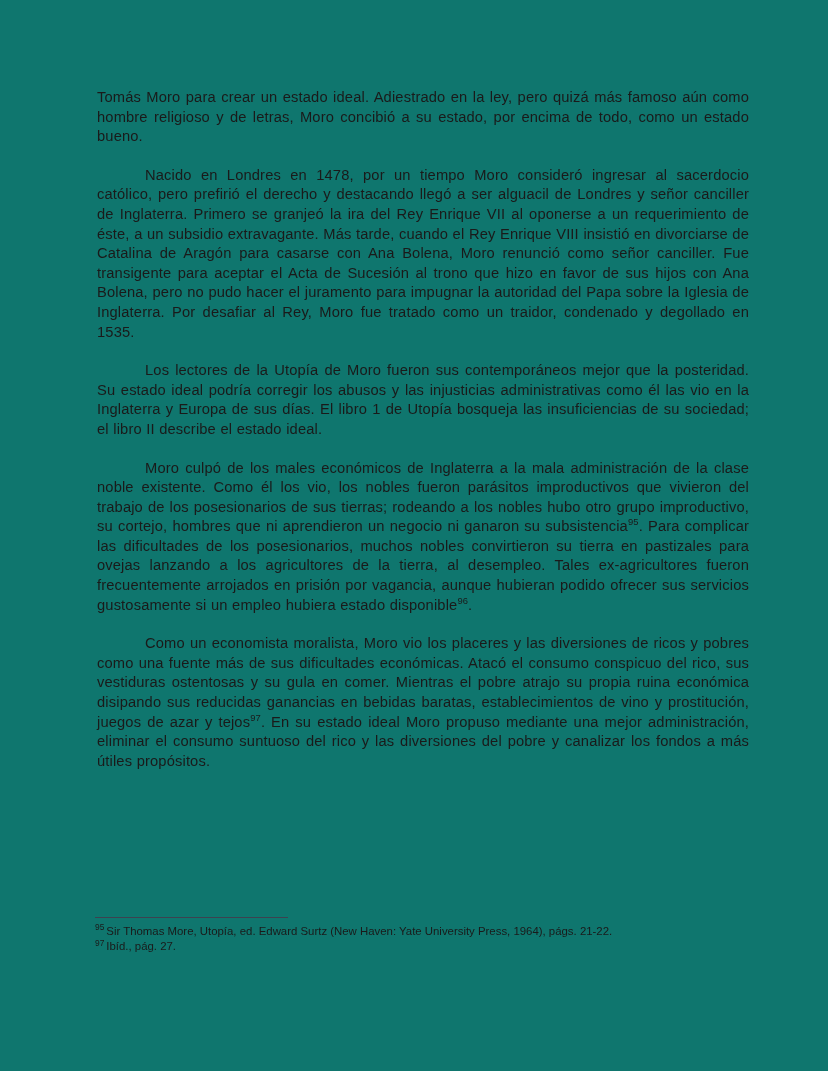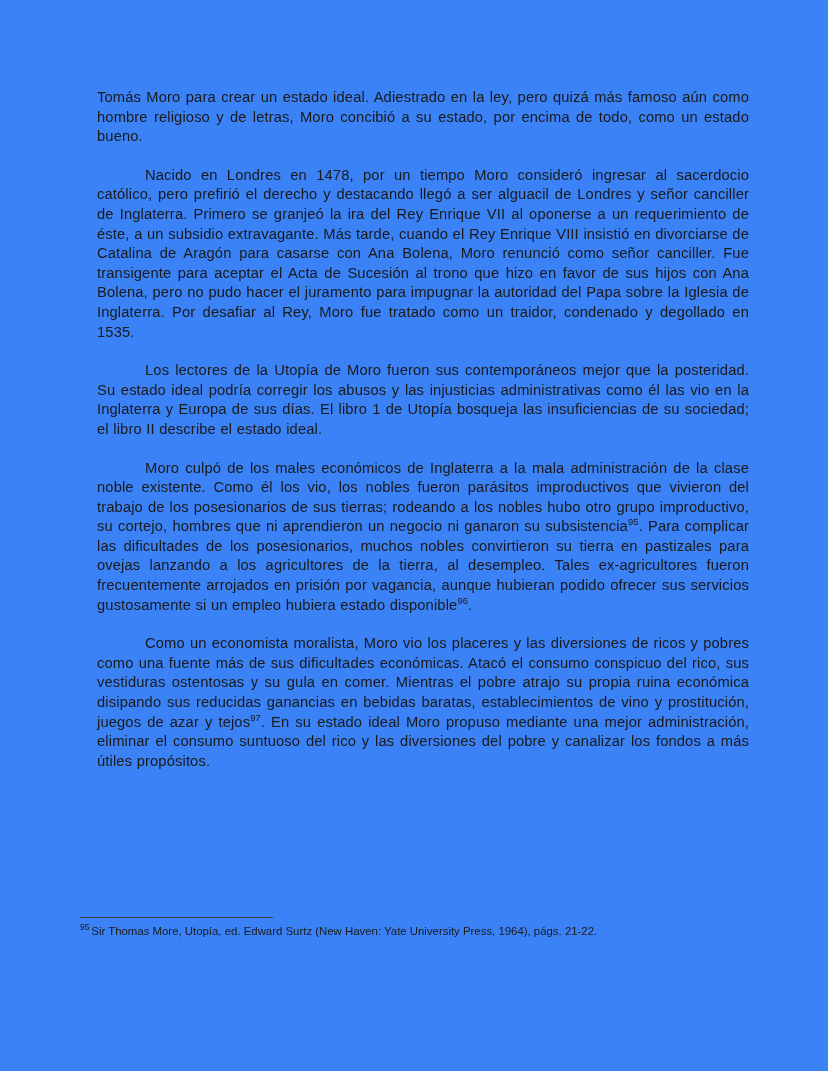--- a/index.html
+++ b/index.html
@@ -43,21 +43,21 @@
   }
   .it {
   }
   sup.fn {
     font-size: 9.4px;
     vertical-align: super;
     line-height: 0;
   }
   .footnotes {
     position: absolute;
-    left: 80px;
+    left: 95px;
     top: 917px;
     width: 652px;
   }
   .fn-rule {
     width: 193px;
     height: 0;
     border-top: 1.3px solid #3c4250;
     margin: 0 0 6px 0;
   }
   .fn-item {
@@ -70,28 +70,29 @@
   .fn-num {
     font-size: 8.4px;
     vertical-align: super;
     line-height: 0;
     margin-right: 2px;
   }
 </style>
 </head>
 <body style="color: rgb(26, 26, 26);">
 
-<div class="page" style="background: #3b82f6;">
+<div class="page" style="background: #0f766e;">
 
   <div class="content">
     <p class="para no-indent"><span>Tomás Moro para crear un estado ideal. Adiestrado en la ley, pero quizá más famoso aún como hombre religioso y de letras, Moro concibió a su estado, por encima de todo, como un estado bueno.</span></p>
     <p class="para"><span>Nacido en Londres en 1478, por un tiempo Moro consideró ingresar al sacerdocio católico, pero prefirió el derecho y destacando llegó a ser alguacil de Londres y señor canciller de Inglaterra. Primero se granjeó la ira del Rey Enrique VII al oponerse a un requerimiento de éste, a un subsidio extravagante. Más tarde, cuando el Rey Enrique VIII insistió en divorciarse de Catalina de Aragón para casarse con Ana Bolena, Moro renunció como señor canciller. Fue transigente para aceptar el Acta de Sucesión al trono que hizo en favor de sus hijos con Ana Bolena, pero no pudo hacer el juramento para impugnar la autoridad del Papa sobre la Iglesia de Inglaterra. Por desafiar al Rey, Moro fue tratado como un traidor, condenado y degollado en </span><span class="it">1535.</span></p>
     <p class="para"><span>Los lectores de la </span><span class="it">Utopía</span><span> de Moro fueron sus contemporáneos mejor que la posteridad. Su estado ideal podría corregir los abusos y las injusticias administrativas como él las vio en la Inglaterra y Europa de sus días. El libro 1 de </span><span class="it">Utopía</span><span> bosqueja las insuficiencias de su sociedad; el libro II describe el estado ideal.</span></p>
     <p class="para"><span>Moro culpó de los males económicos de Inglaterra a la mala administración de la clase noble existente. Como él los vio, los nobles fueron parásitos improductivos que vivieron del trabajo de los posesionarios de sus tierras; rodeando a los nobles hubo otro grupo improductivo, su cortejo, hombres que ni aprendieron un negocio ni ganaron su subsistencia</span><sup class="fn">95</sup><span>. Para complicar las dificultades de los posesionarios, muchos nobles convirtieron su tierra en pastizales para ovejas lanzando a los agricultores de la tierra, al desempleo. Tales ex-agricultores fueron frecuentemente arrojados en prisión por vagancia, aunque hubieran podido ofrecer sus servicios gustosamente si un empleo hubiera estado disponible</span><sup class="fn">96</sup><span>.</span></p>
     <p class="para"><span>Como un economista moralista, Moro vio los placeres y las diversiones de ricos y pobres como una fuente más de sus dificultades económicas. Atacó el consumo conspicuo del rico, sus vestiduras ostentosas y su gula en comer. Mientras el pobre atrajo su propia ruina económica disipando sus reducidas ganancias en bebidas baratas, establecimientos de vino y prostitución, juegos de azar y tejos</span><sup class="fn">97</sup><span>. En su estado ideal Moro propuso mediante una mejor administración, eliminar el consumo suntuoso del rico y las diversiones del pobre y canalizar los fondos a más útiles propósitos.</span></p>
   </div>
 
   <div class="footnotes">
     <div class="fn-rule" style="border-top-color: rgb(60, 66, 80);"></div>
     <p class="fn-item"><span class="fn-num">95</span><span>Sir Thomas More, </span><span class="it">Utopía,</span><span>  ed. Edward Surtz (New Haven: Yate University Press, 1964), págs. 21-22.</span></p>
+    <p class="fn-item"><span class="fn-num">97</span><span class="it">Ibíd.</span><span>, pág. 27.</span></p>
   </div>
 
 </div>
 
 </body></html>

